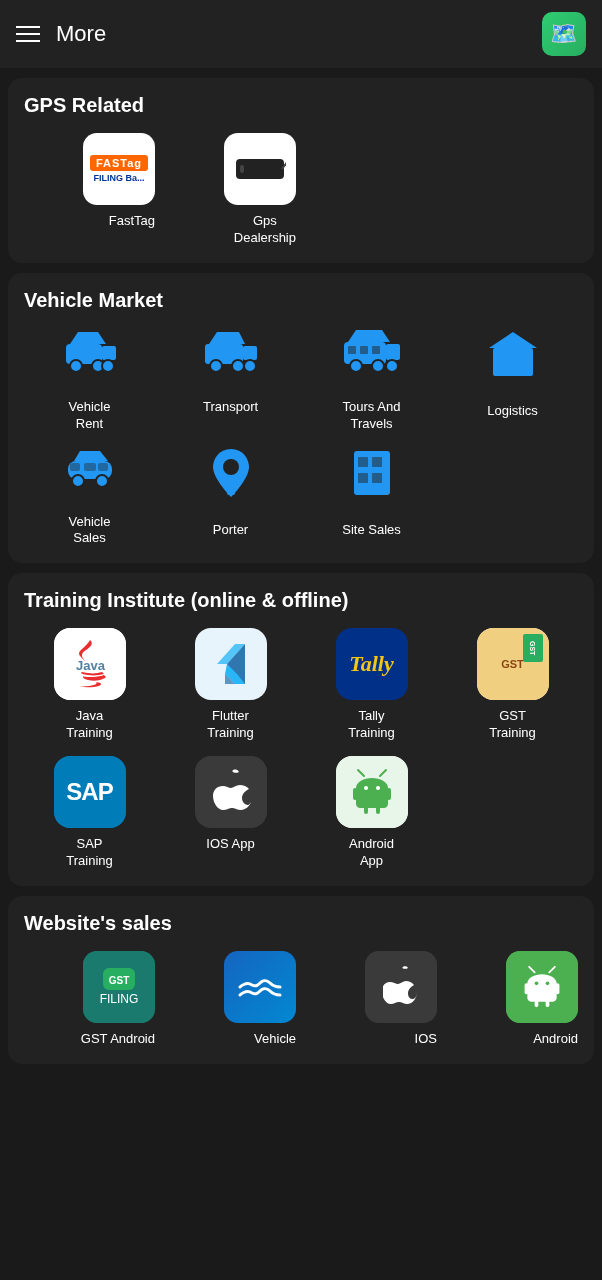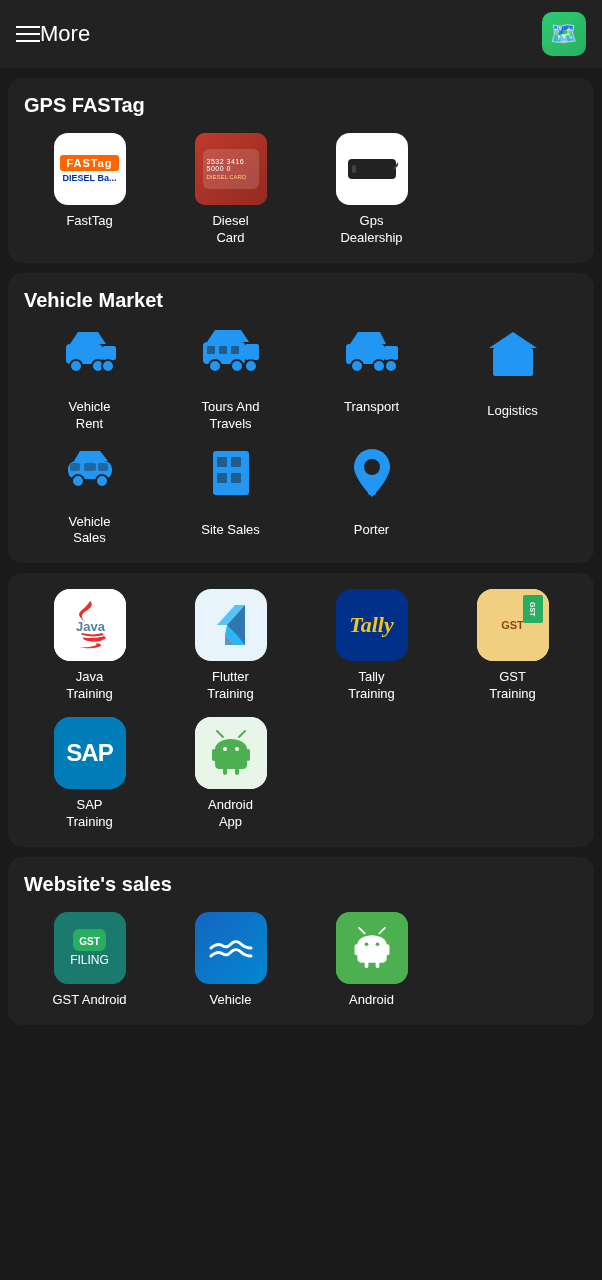--- a/index.html
+++ b/index.html
@@ -10,20 +10,21 @@
       color: #fff;
       width: 602px;
       min-height: 1280px;
       overflow-x: hidden;
     }
     .header {
       background: #222;
       display: flex;
       align-items: center;
       padding: 12px 16px;
+      gap: 16px;
       position: relative;
     }
     .header-title {
       font-size: 22px;
       font-weight: 400;
       color: #fff;
       flex: 1;
     }
     .hamburger {
       display: flex;
@@ -63,21 +64,21 @@
 
     
     .gps-grid {
       display: grid;
       grid-template-columns: repeat(4, 1fr);
       gap: 10px;
     }
     .gps-item {
       display: flex;
       flex-direction: column;
-      align-items: center;
+      align-items: flex-end;
       gap: 8px;
       cursor: pointer;
     }
     .gps-icon-box {
       width: 72px;
       height: 72px;
       border-radius: 14px;
       background: #fff;
       display: flex;
       align-items: center;
@@ -179,45 +180,34 @@
   <div class="hamburger">
     <span></span>
       <span></span>
       <span></span>
   </div>
   <span class="header-title">More</span>
   <div class="map-icon">🗺️</div>
 </div>
 
 <div class="section">
-  <div class="section-title">GPS FASTag</div>
+  <div class="section-title">GPS Related</div>
   <div class="gps-grid">
 
 
     <div class="gps-item">
       <div class="gps-icon-box fastag-bg">
         <div style="display:flex;flex-direction:column;align-items:center;justify-content:center;width:100%;height:100%;">
           <div style="background:#ff6600;color:#fff;font-size:11px;font-weight:900;padding:2px 6px;border-radius:3px;letter-spacing:1px;">FASTag</div>
-          <div style="color:#003399;font-size:9px;font-weight:700;margin-top:2px;">DIESEL Ba...</div>
+          <div style="color:#003399;font-size:9px;font-weight:700;margin-top:2px;">FILING Ba...</div>
         </div>
       </div>
       <span class="gps-label">FastTag</span>
     </div>
 
-    <div class="gps-item">
-      <div class="gps-icon-box diesel-bg" style="border-radius:10px;">
-        <div style="width:100%;height:100%;background:linear-gradient(135deg,#c0392b,#922b21);display:flex;align-items:center;justify-content:center;border-radius:10px;">
-          <div style="background:rgba(255,255,255,0.15);border-radius:6px;width:56px;height:40px;display:flex;flex-direction:column;justify-content:center;padding:4px;">
-            <div style="font-size:7px;color:#fff;letter-spacing:0.5px;">3532 3416 5000 0</div>
-            <div style="font-size:6px;color:#ffcc80;margin-top:2px;">DIESEL CARD</div>
-          </div>
-        </div>
-      </div>
-      <span class="gps-label">Diesel<br>Card</span>
-    </div>
 
     <div class="gps-item">
       <div class="gps-icon-box gps-deal-bg">
         <svg width="52" height="36" viewBox="0 0 52 36">
           <rect x="2" y="8" width="48" height="20" rx="4" fill="#222"></rect>
           <rect x="6" y="14" width="4" height="8" rx="2" fill="#444"></rect>
           <line x1="48" y1="18" x2="54" y2="10" stroke="#444" stroke-width="2"></line>
           <circle cx="54" cy="9" r="2" fill="#444"></circle>
         </svg>
       </div>
@@ -236,20 +226,34 @@
         <svg width="56" height="48" viewBox="0 0 56 48" fill="#2196F3">
           <rect x="4" y="16" width="36" height="20" rx="4"></rect>
           <polygon points="8,16 16,4 36,4 44,16"></polygon>
           <circle cx="14" cy="38" r="6" fill="#2196F3" stroke="#222" stroke-width="2"></circle>
           <circle cx="36" cy="38" r="6" fill="#2196F3" stroke="#222" stroke-width="2"></circle>
           <rect x="40" y="18" width="14" height="14" rx="2"></rect>
           <circle cx="46" cy="38" r="6" fill="#2196F3" stroke="#222" stroke-width="2"></circle>
         </svg>
       </div>
       <span class="vehicle-label">Vehicle<br>Rent</span>
+    </div>
+
+    <div class="vehicle-item">
+      <div class="vehicle-icon">
+        <svg width="56" height="48" viewBox="0 0 56 48" fill="#2196F3">
+          <rect x="2" y="16" width="38" height="20" rx="3"></rect>
+          <polygon points="6,16 14,4 36,4 42,16"></polygon>
+          <rect x="40" y="18" width="14" height="14" rx="2"></rect>
+          <circle cx="13" cy="38" r="6" fill="#2196F3" stroke="#222" stroke-width="2"></circle>
+          <circle cx="35" cy="38" r="6" fill="#2196F3" stroke="#222" stroke-width="2"></circle>
+          <circle cx="47" cy="38" r="6" fill="#2196F3" stroke="#222" stroke-width="2"></circle>
+        </svg>
+      </div>
+      <span class="vehicle-label">Transport</span>
     </div>
 
     <div class="vehicle-item">
       <div class="vehicle-icon">
         <svg width="60" height="48" viewBox="0 0 60 48" fill="#2196F3">
           <rect x="2" y="14" width="42" height="22" rx="4"></rect>
           <polygon points="6,14 14,2 40,2 48,14"></polygon>
           <rect x="6" y="18" width="8" height="8" rx="1" fill="#222" opacity="0.5"></rect>
           <rect x="18" y="18" width="8" height="8" rx="1" fill="#222" opacity="0.5"></rect>
           <rect x="30" y="18" width="8" height="8" rx="1" fill="#222" opacity="0.5"></rect>
@@ -257,34 +261,20 @@
           <circle cx="36" cy="38" r="6" fill="#2196F3" stroke="#222" stroke-width="2"></circle>
           <rect x="44" y="16" width="14" height="16" rx="2"></rect>
           <circle cx="50" cy="38" r="6" fill="#2196F3" stroke="#222" stroke-width="2"></circle>
         </svg>
       </div>
       <span class="vehicle-label">Tours And<br>Travels</span>
     </div>
 
     <div class="vehicle-item">
       <div class="vehicle-icon">
-        <svg width="56" height="48" viewBox="0 0 56 48" fill="#2196F3">
-          <rect x="2" y="16" width="38" height="20" rx="3"></rect>
-          <polygon points="6,16 14,4 36,4 42,16"></polygon>
-          <rect x="40" y="18" width="14" height="14" rx="2"></rect>
-          <circle cx="13" cy="38" r="6" fill="#2196F3" stroke="#222" stroke-width="2"></circle>
-          <circle cx="35" cy="38" r="6" fill="#2196F3" stroke="#222" stroke-width="2"></circle>
-          <circle cx="47" cy="38" r="6" fill="#2196F3" stroke="#222" stroke-width="2"></circle>
-        </svg>
-      </div>
-      <span class="vehicle-label">Transport</span>
-    </div>
-
-    <div class="vehicle-item">
-      <div class="vehicle-icon">
         <svg width="52" height="52" viewBox="0 0 52 52" fill="#2196F3">
           <rect x="6" y="20" width="40" height="28" rx="2"></rect>
           <polygon points="2,20 26,4 50,20"></polygon>
         </svg>
       </div>
       <span class="vehicle-label">Logistics</span>
     </div>
 
     <div class="vehicle-item">
       <div class="vehicle-icon">
@@ -297,45 +287,46 @@
           <circle cx="16" cy="34" r="6" fill="#2196F3" stroke="#222" stroke-width="2"></circle>
           <circle cx="40" cy="34" r="6" fill="#2196F3" stroke="#222" stroke-width="2"></circle>
         </svg>
       </div>
       <span class="vehicle-label">Vehicle<br>Sales</span>
     </div>
 
     <div class="vehicle-item">
       <div class="vehicle-icon">
         <svg width="44" height="52" viewBox="0 0 44 52" fill="#2196F3">
+          <path d="M22 2 C10 2 4 12 4 20 C4 32 22 50 22 50 C22 50 40 32 40 20 C40 12 34 2 22 2 Z"></path>
+          <circle cx="22" cy="20" r="8" fill="#222"></circle>
+          <rect x="18" y="44" width="8" height="4" rx="2" fill="#2196F3"></rect>
+        </svg>
+      </div>
+      <span class="vehicle-label">Porter</span>
+    </div>
+
+    <div class="vehicle-item">
+      <div class="vehicle-icon">
+        <svg width="44" height="52" viewBox="0 0 44 52" fill="#2196F3">
           <rect x="4" y="4" width="36" height="44" rx="3"></rect>
           <rect x="8" y="10" width="10" height="10" rx="1" fill="#222" opacity="0.5"></rect>
           <rect x="22" y="10" width="10" height="10" rx="1" fill="#222" opacity="0.5"></rect>
           <rect x="8" y="26" width="10" height="10" rx="1" fill="#222" opacity="0.5"></rect>
           <rect x="22" y="26" width="10" height="10" rx="1" fill="#222" opacity="0.5"></rect>
         </svg>
       </div>
       <span class="vehicle-label">Site Sales</span>
     </div>
 
-    <div class="vehicle-item">
-      <div class="vehicle-icon">
-        <svg width="44" height="52" viewBox="0 0 44 52" fill="#2196F3">
-          <path d="M22 2 C10 2 4 12 4 20 C4 32 22 50 22 50 C22 50 40 32 40 20 C40 12 34 2 22 2 Z"></path>
-          <circle cx="22" cy="20" r="8" fill="#222"></circle>
-          <rect x="18" y="44" width="8" height="4" rx="2" fill="#2196F3"></rect>
-        </svg>
-      </div>
-      <span class="vehicle-label">Porter</span>
-    </div>
-
   </div>
 </div>
 
 <div class="section">
+  <div class="section-title">Training Institute (online &amp; offline)</div>
   <div class="training-grid">
 
     <div class="training-item">
       <div class="training-icon-box java-bg">
         <div style="width:100%;height:100%;background:#fff;display:flex;align-items:center;justify-content:center;border-radius:16px;">
           <svg width="44" height="52" viewBox="0 0 44 52">
             <path d="M16 38 C16 38 12 40 20 42 C24 43 28 43 32 42 C36 41 38 39 38 39 L36 37 C36 37 32 39 22 39 C14 39 16 38 16 38Z" fill="#EA2D2E"></path>
             <path d="M14 34 C14 34 10 36 20 37 C26 38 32 37 36 36 L34 34 C30 35 26 36 20 35 C14 34 14 34 14 34Z" fill="#EA2D2E"></path>
             <path d="M22 2 C22 2 28 6 18 12 C10 17 16 21 18 24 C12 18 8 16 14 11 C20 6 22 2 22 2Z" fill="#EA2D2E"></path>
             <path d="M28 44 C28 44 30 46 26 47 C20 49 12 48 12 48 C12 48 16 50 26 49 C34 48 36 45 28 44Z" fill="#EA2D2E"></path>
@@ -381,20 +372,31 @@
 
     <div class="training-item">
       <div class="training-icon-box sap-bg" style="background:#007db8;">
         <div style="width:100%;height:100%;background:#007db8;display:flex;align-items:center;justify-content:center;border-radius:16px;">
           <div style="font-family:Arial,sans-serif;font-size:24px;color:#fff;font-weight:900;letter-spacing:-1px;">SAP</div>
         </div>
       </div>
       <span class="training-label">SAP<br>Training</span>
     </div>
 
+    <div class="training-item">
+      <div class="training-icon-box ios-bg" style="background:#3a3a3a;">
+        <div style="width:100%;height:100%;background:#3a3a3a;display:flex;align-items:center;justify-content:center;border-radius:16px;">
+          <svg width="40" height="48" viewBox="0 0 40 48" fill="white">
+            <path d="M33 24.5 C33 32 28 38 22 38 C18 38 16 36 13 36 C10 36 8 38 4 38 C-1 38 -6 31 -6 24 C-6 18 -2 14 4 14 C7 14 10 16 12 16 C14 16 17 13 21 13 C24 13 28 14.5 30 17 C26 19 23 22 23 26 C23 30 26 33 29 33 C31 33 33 29 33 24.5Z" transform="translate(8,4)"></path>
+            <path d="M20 2 C20 2 24 0 26 4 C22 6 18 4 20 2Z" transform="translate(2,0)"></path>
+          </svg>
+        </div>
+      </div>
+      <span class="training-label">IOS App</span>
+    </div>
 
     <div class="training-item">
       <div class="training-icon-box android-bg" style="background:#e8f5e9;">
         <div style="width:100%;height:100%;background:#e8f5e9;display:flex;align-items:center;justify-content:center;border-radius:16px;">
           <svg width="48" height="48" viewBox="0 0 48 48">
             <path d="M8 20 C8 14 16 10 24 10 C32 10 40 14 40 20 L40 36 C40 38 38 40 36 40 L12 40 C10 40 8 38 8 36 Z" fill="#4CAF50"></path>
             <circle cx="18" cy="20" r="2" fill="white"></circle>
             <circle cx="30" cy="20" r="2" fill="white"></circle>
             <rect x="5" y="20" width="4" height="12" rx="2" fill="#4CAF50"></rect>
             <rect x="39" y="20" width="4" height="12" rx="2" fill="#4CAF50"></rect>
@@ -432,20 +434,31 @@
         <div style="width:100%;height:100%;background:linear-gradient(135deg,#1565C0,#0288D1);display:flex;align-items:center;justify-content:center;">
           <svg width="44" height="40" viewBox="0 0 44 40" fill="none">
             <path d="M2 20 C2 20 8 14 14 18 C18 20 20 18 22 16 C24 14 28 12 32 16 C36 20 42 20 42 20" stroke="white" stroke-width="3" stroke-linecap="round"></path>
             <path d="M2 28 C2 28 8 22 14 26 C18 28 20 26 22 24 C24 22 28 20 32 24 C36 28 42 28 42 28" stroke="white" stroke-width="3" stroke-linecap="round"></path>
           </svg>
         </div>
       </div>
       <span class="gps-label">Vehicle</span>
     </div>
 
+    <div class="gps-item">
+      <div class="gps-icon-box ios-web-bg" style="background:#3a3a3a;border-radius:14px;">
+        <div style="width:100%;height:100%;background:#3a3a3a;display:flex;align-items:center;justify-content:center;border-radius:14px;">
+          <svg width="36" height="44" viewBox="0 0 36 44" fill="white">
+            <path d="M30 22.5 C30 29 26 35 20 35 C17 35 15 33 12 33 C9 33 7 35 4 35 C-1 35 -5 29 -5 22 C-5 17 -2 13 3 13 C6 13 9 15 11 15 C13 15 16 12 19 12 C22 12 25 13.5 27 16 C23 18 21 21 21 24 C21 28 23 30 26 30 C28 30 30 27 30 22.5Z" transform="translate(4,4)"></path>
+            <path d="M18 2 C18 2 21 0 23 3 C20 5 16 3 18 2Z" transform="translate(2,0)"></path>
+          </svg>
+        </div>
+      </div>
+      <span class="gps-label">IOS</span>
+    </div>
 
     <div class="gps-item">
       <div class="gps-icon-box android-web-bg" style="background:#4CAF50;border-radius:14px;">
         <div style="width:100%;height:100%;background:#4CAF50;display:flex;align-items:center;justify-content:center;border-radius:14px;">
           <svg width="44" height="44" viewBox="0 0 48 48">
             <path d="M8 20 C8 14 16 10 24 10 C32 10 40 14 40 20 L40 36 C40 38 38 40 36 40 L12 40 C10 40 8 38 8 36 Z" fill="white"></path>
             <circle cx="18" cy="20" r="2" fill="#4CAF50"></circle>
             <circle cx="30" cy="20" r="2" fill="#4CAF50"></circle>
             <rect x="5" y="20" width="4" height="12" rx="2" fill="white"></rect>
             <rect x="39" y="20" width="4" height="12" rx="2" fill="white"></rect>

